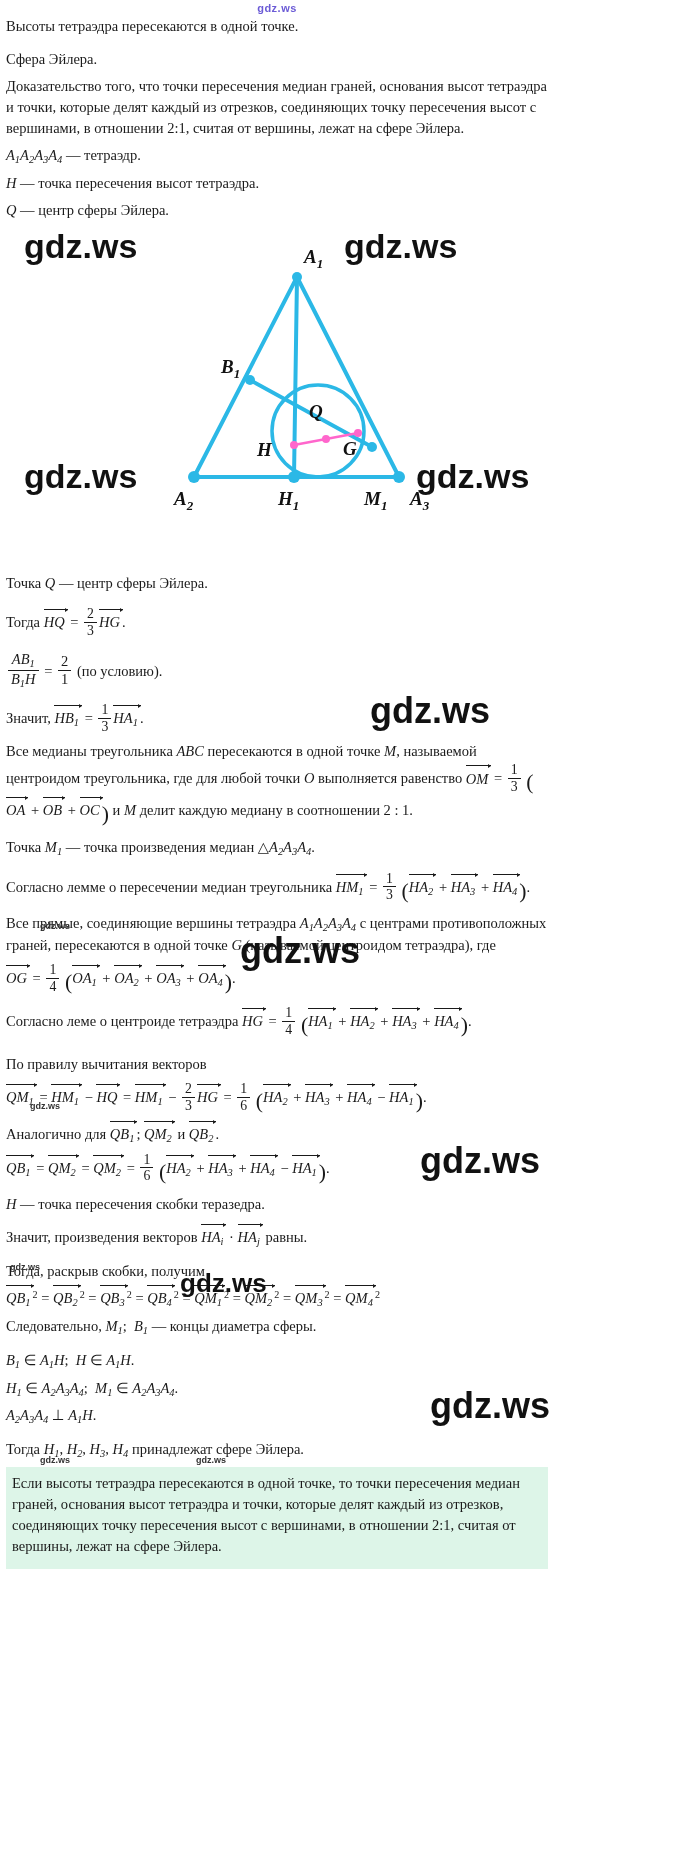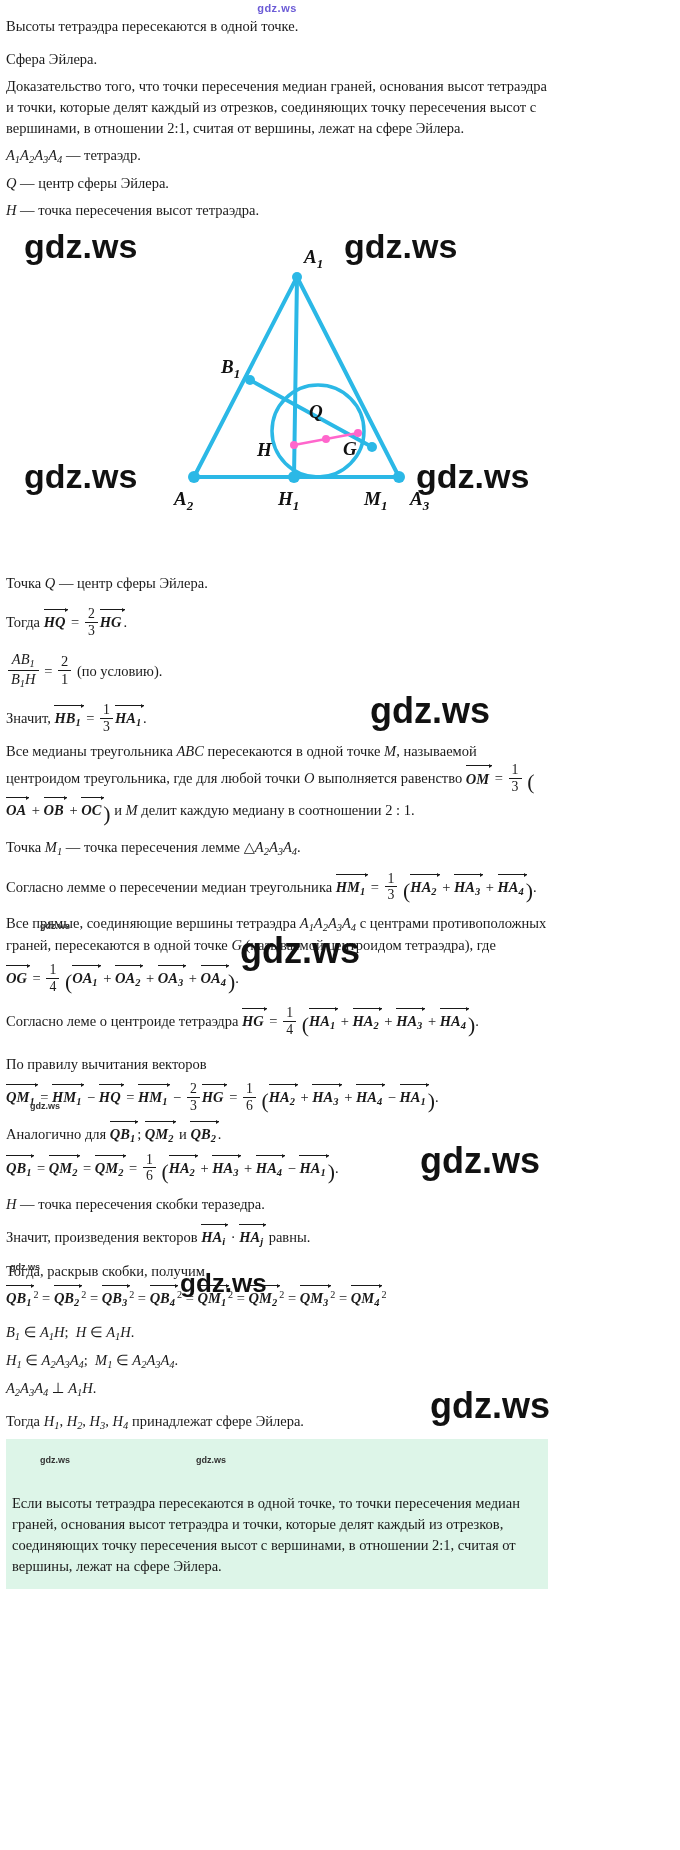--- a/index.html
+++ b/index.html
@@ -41,21 +41,20 @@
   
   .m { font-family: "Liberation Serif", serif; font-style: italic; }
   .mi { font-style: italic; }
   .sub { font-size: 0.72em; vertical-align: -0.25em; font-style: italic; }
   .num { font-style: normal; }
   .vec {
     position: relative;
     display: inline-block;
     font-style: italic;
     padding-right: 2px;
-    font-weight: bold;
   }
   .vec::after {
     content: "";
     position: absolute;
     left: 0; right: -1px; top: -0.22em;
     height: 1px;
     background: #1a1a1a;
   }
   .vec::before {
     content: "";
@@ -98,42 +97,42 @@
     margin: 8px 0 14px 0;
   }
   .figure-wrap svg { display: block; }
 
   
   .final {
     background: #ddf5e8;
     padding: 6px 8px 10px 6px;
     margin-top: 4px;
   }
-  .final p { margin-bottom: 2px; margin-top: 48px; }
+  .final p { margin-bottom: 2px; }
 </style>
 </head>
 <body>
 
 <div class="page">
 
   <div class="topmark">gdz.ws</div>
 
   <p>Высоты тетраэдра пересекаются в одной точке.</p>
 
   <div class="sp-6"></div>
 
   <p>Сфера Эйлера.</p>
 
   <p>Доказательство того, что точки пересечения медиан граней, основания высот тетраэдра и точки, которые делят каждый из отрезков, соединяющих точку пересечения высот с вершинами, в отношении <span class="num">2:1</span>, считая от вершины, лежат на сфере Эйлера.</p>
 
   <p><span class="m">A<span class="sub">1</span>A<span class="sub">2</span>A<span class="sub">3</span>A<span class="sub">4</span></span> <span>— тетраэдр.</span></p>
 
+  <p><span class="m">H</span> <span>— точка пересечения высот тетраэдра.</span></p>
+
   <p><span class="m">Q</span> <span>— центр сферы Эйлера.</span></p>
-
-  <p><span class="m">H</span> <span>— точка пересечения высот тетраэдра.</span></p>
 
   <div class="figure-wrap">
     <svg width="668" height="330" viewBox="0 0 668 330">
 
       <g stroke="#2bb8e6" stroke-width="4" fill="none" stroke-linecap="round">
         <line x1="188" y1="248" x2="291" y2="48"></line>
         <line x1="291" y1="48" x2="393" y2="248"></line>
         <line x1="188" y1="248" x2="393" y2="248"></line>
         <line x1="291" y1="48" x2="288" y2="248"></line>
         <line x1="244" y1="151" x2="366" y2="218"></line>
@@ -185,21 +184,21 @@
   <div class="sp-6"></div>
 
   <p><span class="frac" style="font-size:1em;"><span class="top"><span class="mi">AB<span class="sub">1</span></span></span><span class="bot"><span class="mi">B<span class="sub">1</span>H</span></span></span> = <span class="frac" style="font-size:1em;"><span class="top">2</span><span class="bot">1</span></span> <span>(по условию).</span></p>
 
   <div class="sp-6"></div>
 
   <p><span>Значит,</span> <span class="vec">HB<span class="sub">1</span></span> = <span class="frac"><span class="top">1</span><span class="bot">3</span></span><span class="vec">HA<span class="sub">1</span></span>.</p>
 
   <p><span>Все медианы треугольника</span> <span class="m">ABC</span> <span>пересекаются в одной точке</span> <span class="m">M</span><span>, называемой центроидом треугольника, где для любой точки</span> <span class="m">O</span> <span>выполняется равенство</span> <span class="vec">OM</span> = <span class="frac"><span class="top">1</span><span class="bot">3</span></span> <span class="paren">(</span><span class="vec">OA</span> + <span class="vec">OB</span> + <span class="vec">OC</span><span class="paren">)</span> <span>и</span> <span class="m">M</span> <span>делит каждую медиану в соотношении</span> <span>2 : 1.</span></p>
 
-  <p><span>Точка</span> <span class="m">M<span class="sub">1</span></span> <span>— точка пересечения лемме</span> △<span class="m">A<span class="sub">2</span>A<span class="sub">3</span>A<span class="sub">4</span></span>.</p>
+  <p><span>Точка</span> <span class="m">M<span class="sub">1</span></span> <span>— точка произведения медиан</span> △<span class="m">A<span class="sub">2</span>A<span class="sub">3</span>A<span class="sub">4</span></span>.</p>
 
   <div class="sp-6"></div>
 
   <p><span>Согласно лемме о пересечении медиан треугольника</span> <span class="vec">HM<span class="sub">1</span></span> = <span class="frac"><span class="top">1</span><span class="bot">3</span></span> <span class="paren">(</span><span class="vec">HA<span class="sub">2</span></span> + <span class="vec">HA<span class="sub">3</span></span> + <span class="vec">HA<span class="sub">4</span></span><span class="paren">)</span>.</p>
 
   <p><span>Все прямые, соединяющие вершины тетраэдра</span> <span class="m">A<span class="sub">1</span>A<span class="sub">2</span>A<span class="sub">3</span>A<span class="sub">4</span></span> <span>с центрами противоположных граней, пересекаются в одной точке</span> <span class="m">G</span> <span>(называемой центроидом тетраэдра), где</span></p>
 
   <p><span class="vec">OG</span> = <span class="frac"><span class="top">1</span><span class="bot">4</span></span> <span class="paren">(</span><span class="vec">OA<span class="sub">1</span></span> + <span class="vec">OA<span class="sub">2</span></span> + <span class="vec">OA<span class="sub">3</span></span> + <span class="vec">OA<span class="sub">4</span></span><span class="paren">)</span>.</p>
 
 
@@ -221,20 +220,21 @@
 
   <p><span>Значит, произведения векторов</span> <span class="vec">HA<span class="sub">i</span></span> · <span class="vec">HA<span class="sub">j</span></span> <span>равны.</span></p>
 
   <div class="sp-6"></div>
 
   <p>Тогда, раскрыв скобки, получим</p>
 
   <p><span class="vec">QB<span class="sub">1</span></span><span class="sup2">2</span> = <span class="vec">QB<span class="sub">2</span></span><span class="sup2">2</span> = <span class="vec">QB<span class="sub">3</span></span><span class="sup2">2</span> = <span class="vec">QB<span class="sub">4</span></span><span class="sup2">2</span> = <span class="vec">QM<span class="sub">1</span></span><span class="sup2">2</span> = <span class="vec">QM<span class="sub">2</span></span><span class="sup2">2</span> = <span class="vec">QM<span class="sub">3</span></span><span class="sup2">2</span> = <span class="vec">QM<span class="sub">4</span></span><span class="sup2">2</span></p>
 
 
+  <p><span>Следовательно,</span> <span class="m">M<span class="sub">1</span></span>;&nbsp; <span class="m">B<span class="sub">1</span></span> <span>— концы диаметра сферы.</span></p>
 
   <div class="sp-6"></div>
 
   <p><span class="m">B<span class="sub">1</span></span> ∈ <span class="m">A<span class="sub">1</span>H</span>;&nbsp; <span class="m">H</span> ∈ <span class="m">A<span class="sub">1</span>H</span>.</p>
 
   <p><span class="m">H<span class="sub">1</span></span> ∈ <span class="m">A<span class="sub">2</span>A<span class="sub">3</span>A<span class="sub">4</span></span>;&nbsp; <span class="m">M<span class="sub">1</span></span> ∈ <span class="m">A<span class="sub">2</span>A<span class="sub">3</span>A<span class="sub">4</span></span>.</p>
 
   <p><span class="m">A<span class="sub">2</span>A<span class="sub">3</span>A<span class="sub">4</span></span> ⊥ <span class="m">A<span class="sub">1</span>H</span>.</p>
 
   <div class="sp-6"></div>

